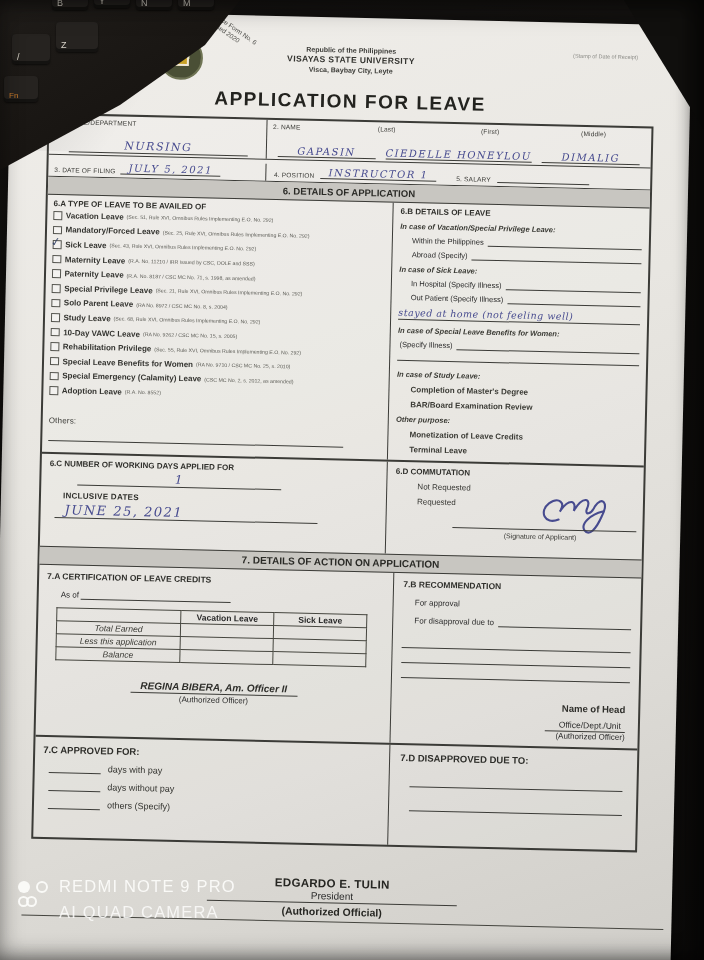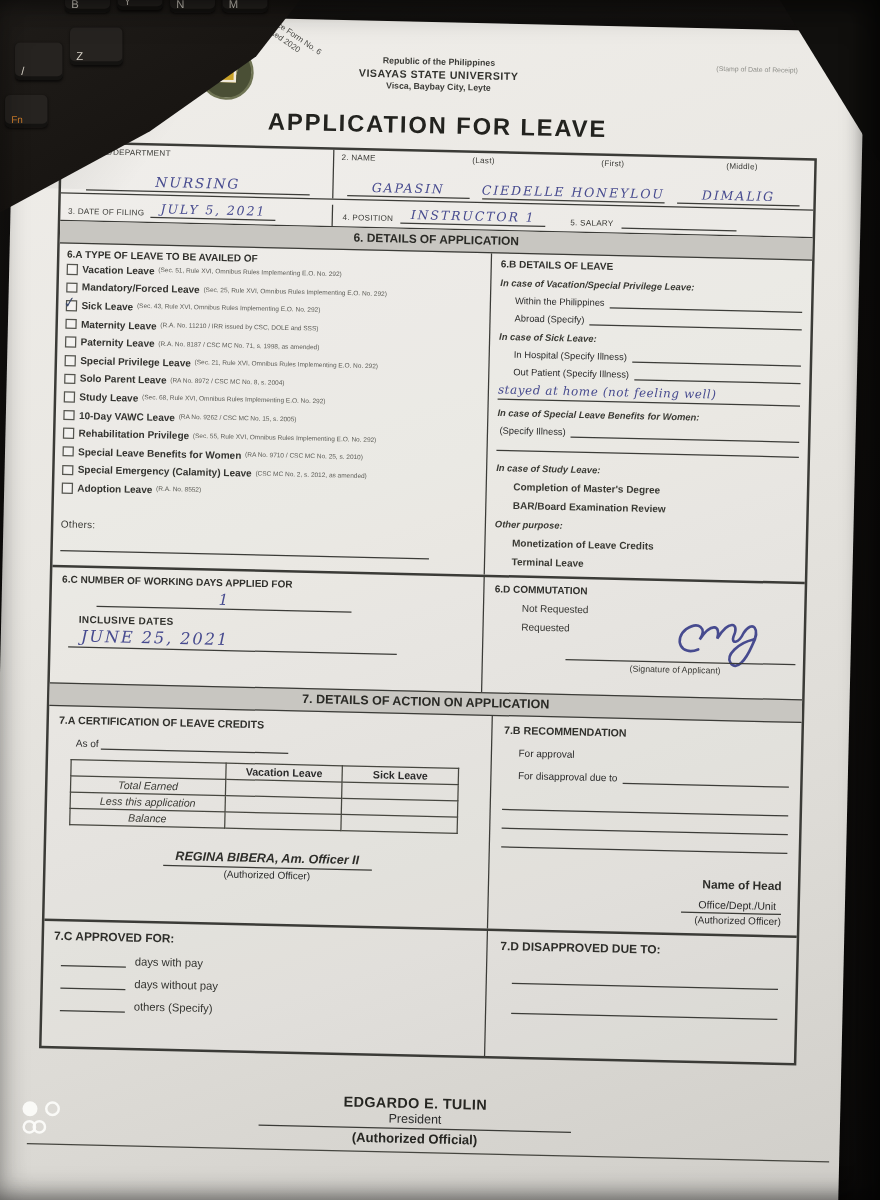--- a/index.html
+++ b/index.html
@@ -449,17 +449,19 @@
       <div class="wm-r1">
           <span class="c-fill"></span>
           <span class="c-out"></span>
         </div>
       <div class="wm-inf">
           <span class="c-out"></span>
           <span class="c-out"></span>
         </div>
     </div>
     <div class="wm-text">
+      <div class="wm-l1">REDMI NOTE 9 PRO</div>
+      <div class="wm-l2">AI QUAD CAMERA</div>
     </div>
   </div>
 
   <div class="vignette"></div>
 </div>
 
 </body></html>

